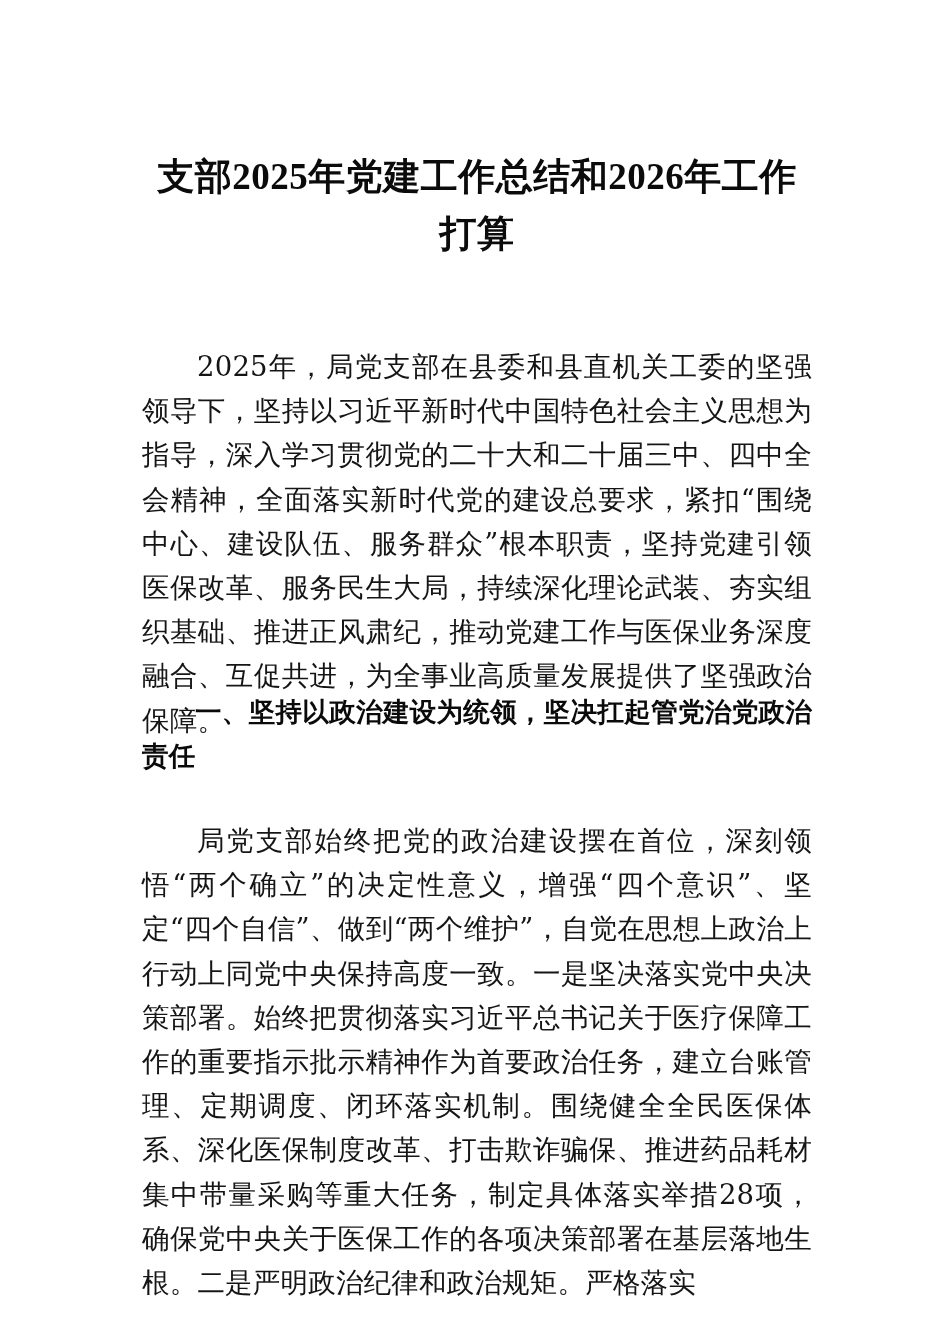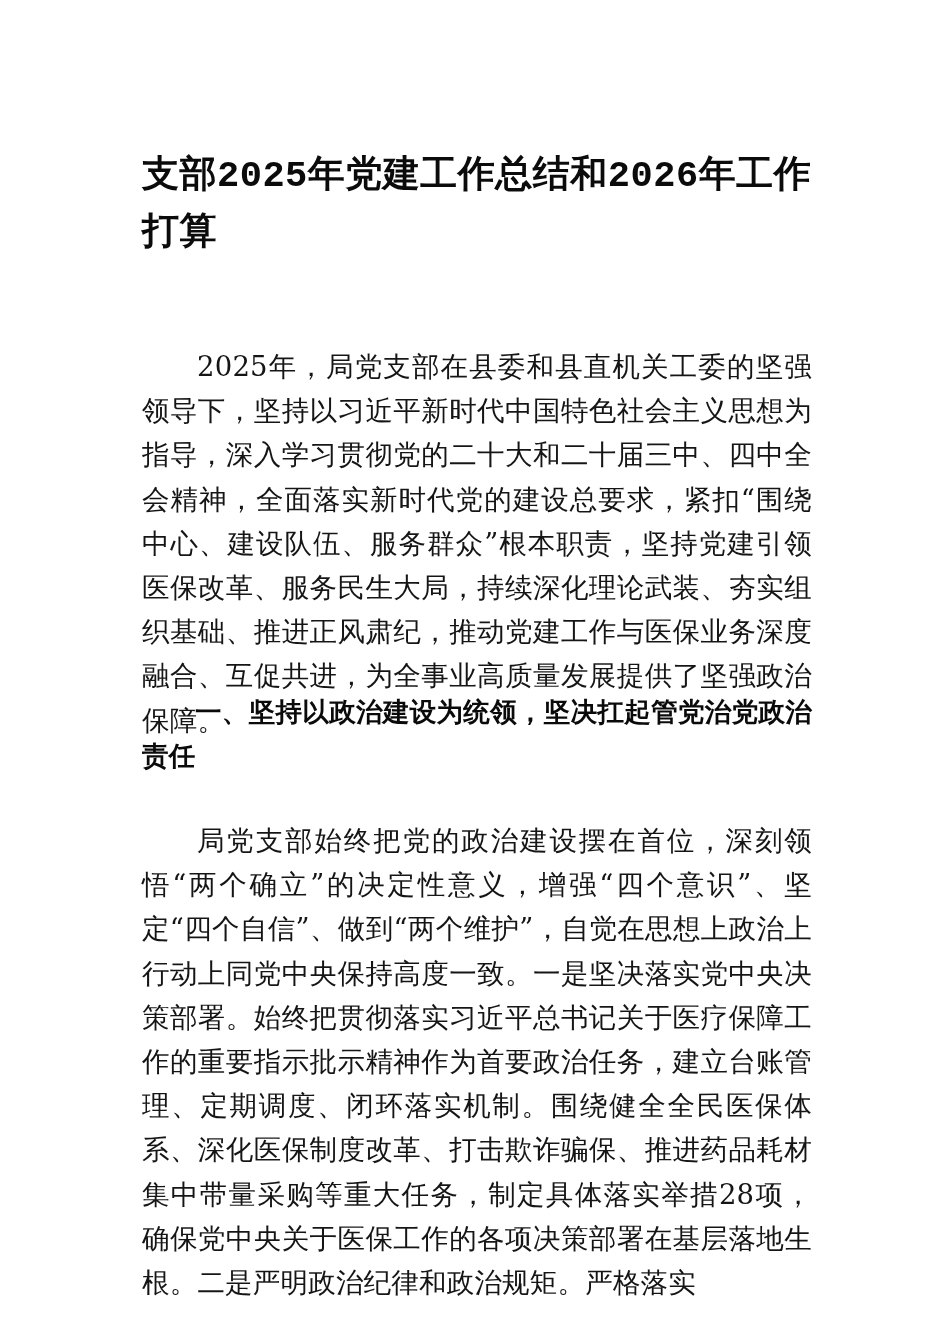--- a/index.html
+++ b/index.html
@@ -34,22 +34,22 @@
   }
 
   
   .doc-title {
     margin: 0;
     padding: 0;
     position: absolute;
     top: 148px;
     left: 0;
     width: 670px;
-    text-align: left;
-    font-family: Liberation Mono, monospace;
+    text-align: center;
+    font-family: Liberation Serif, serif;
     font-weight: 700;
     font-size: 37px;
     line-height: 57px;
     letter-spacing: 0.5px;
     color: #0b0b0b;
     text-rendering: optimizeLegibility;
   }
 
   
   .para {

